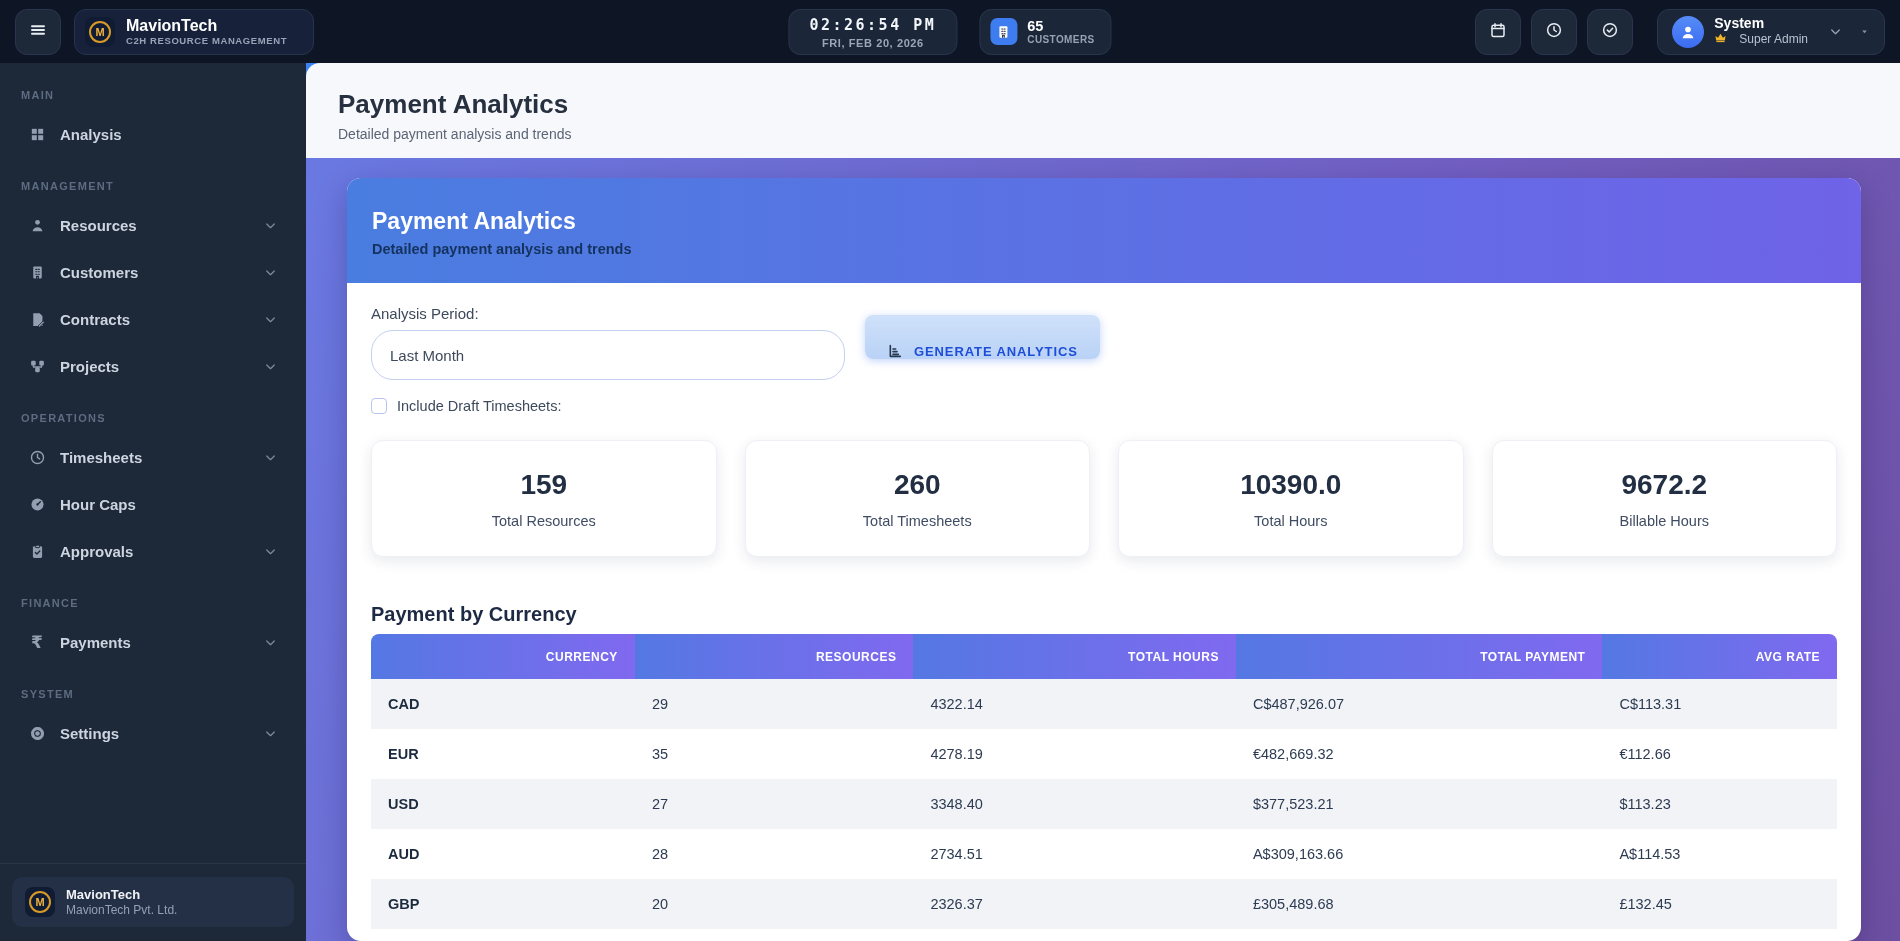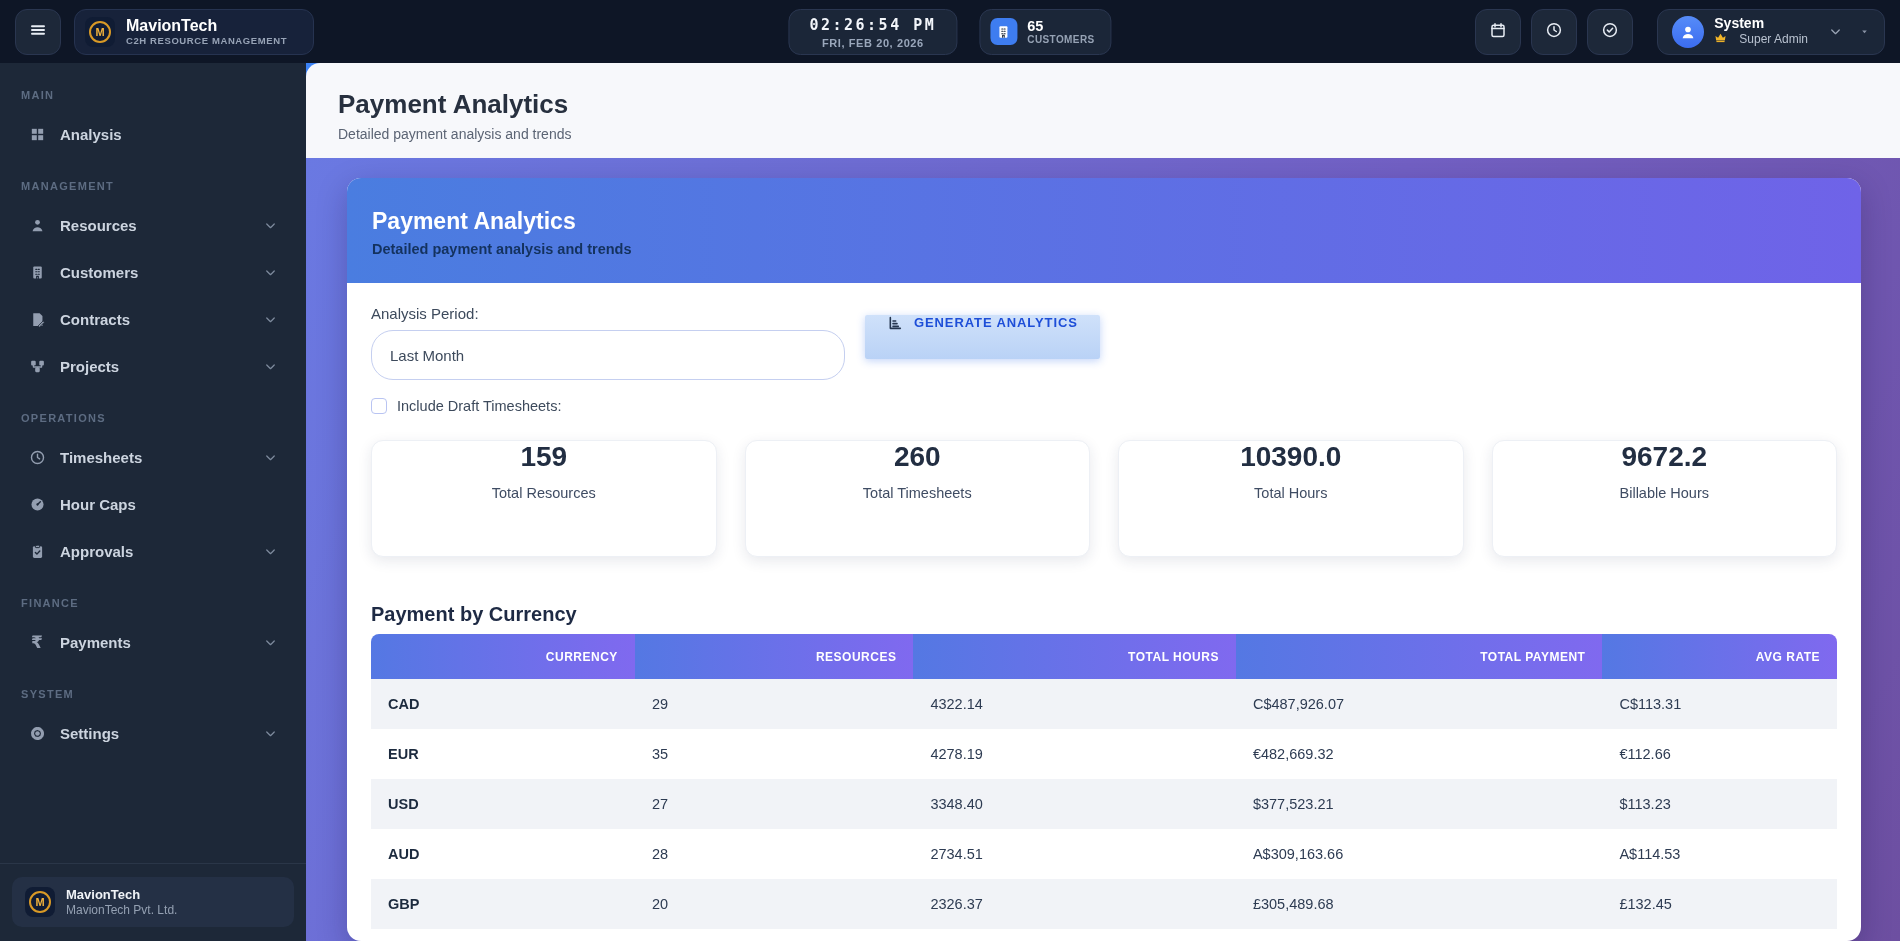--- a/index.html
+++ b/index.html
@@ -84,35 +84,35 @@
   .card-title { color:#fff; font-size:23px; font-weight:700; }
   .card-sub { color:#14325e; font-size:14.5px; font-weight:600; margin-top:6px; }
   .card-body { padding:22px 24px 0; flex:1; min-height:0; }
 
   .field-label { color:#3d4a5c; font-size:15px; }
   .controls-row { display:flex; align-items:flex-start; gap:20px; }
   .period-select { width:474px; height:50px; border:1.5px solid #c5cff0; border-radius:22px;
                    margin-top:8px; padding:0 18px; font-size:15px; color:#3d4a5c;
                    background:#fff; appearance:none; -webkit-appearance:none; outline:none;
                    font-family:"Liberation Sans", sans-serif; }
-  .gen-btn { margin-top:10px; height:44px; display:flex; align-items:flex-start; gap:11px;
-             background:linear-gradient(180deg,#cfe1fa,#b9d2f6); border:none; border-radius:2px;
+  .gen-btn { margin-top:10px; height:44px; display:flex; align-items:flex-end; gap:11px;
+             background:linear-gradient(180deg,#cfe1fa,#b9d2f6); border:none; border-radius:8px;
              padding:0 22px; color:#1d4ed8; font-size:13px; font-weight:700; letter-spacing:.9px;
              cursor:pointer; box-shadow:0 2px 8px rgba(37,99,235,.28);
              font-family:"Liberation Sans", sans-serif; }
   .gen-btn .bico { color:#24354f; display:flex; }
   .check-row { display:flex; align-items:center; gap:10px; margin-top:18px; }
   .check-row input { appearance:none; -webkit-appearance:none; width:16px; height:16px;
                      border:1.5px solid #b9c4f2; border-radius:4px; background:#fff; cursor:pointer; }
   .check-label { color:#3d4a5c; font-size:14.5px; }
 
   .stats-grid { display:grid; grid-template-columns:repeat(4,1fr); gap:28px; margin-top:26px; }
   .stat-card { background:#fff; border:1px solid #edf0f5; border-radius:12px;
                box-shadow:0 4px 14px rgba(30,40,80,.10); height:117px; display:flex;
-               flex-direction:column; align-items:center; gap:12px; }
+               flex-direction:column; align-items:center; justify-content:center; gap:12px; }
   .stat-card .scv { color:#222e42; font-size:28px; font-weight:700; }
   .stat-card .scl { color:#3f4c63; font-size:14.5px; }
 
   .table-title { color:#1e2a44; font-size:20px; font-weight:700; margin-top:46px; }
   table.pay { width:100%; border-collapse:collapse; margin-top:8px; }
   table.pay th { background:linear-gradient(90deg,#5478e3,#8069ef); color:#fff; font-size:12px;
                  font-weight:700; letter-spacing:.5px; text-align:right; padding:0 17px;
                  height:45px; }
   table.pay th:first-child { border-top-left-radius:8px; }
   table.pay th:last-child { border-top-right-radius:8px; }

